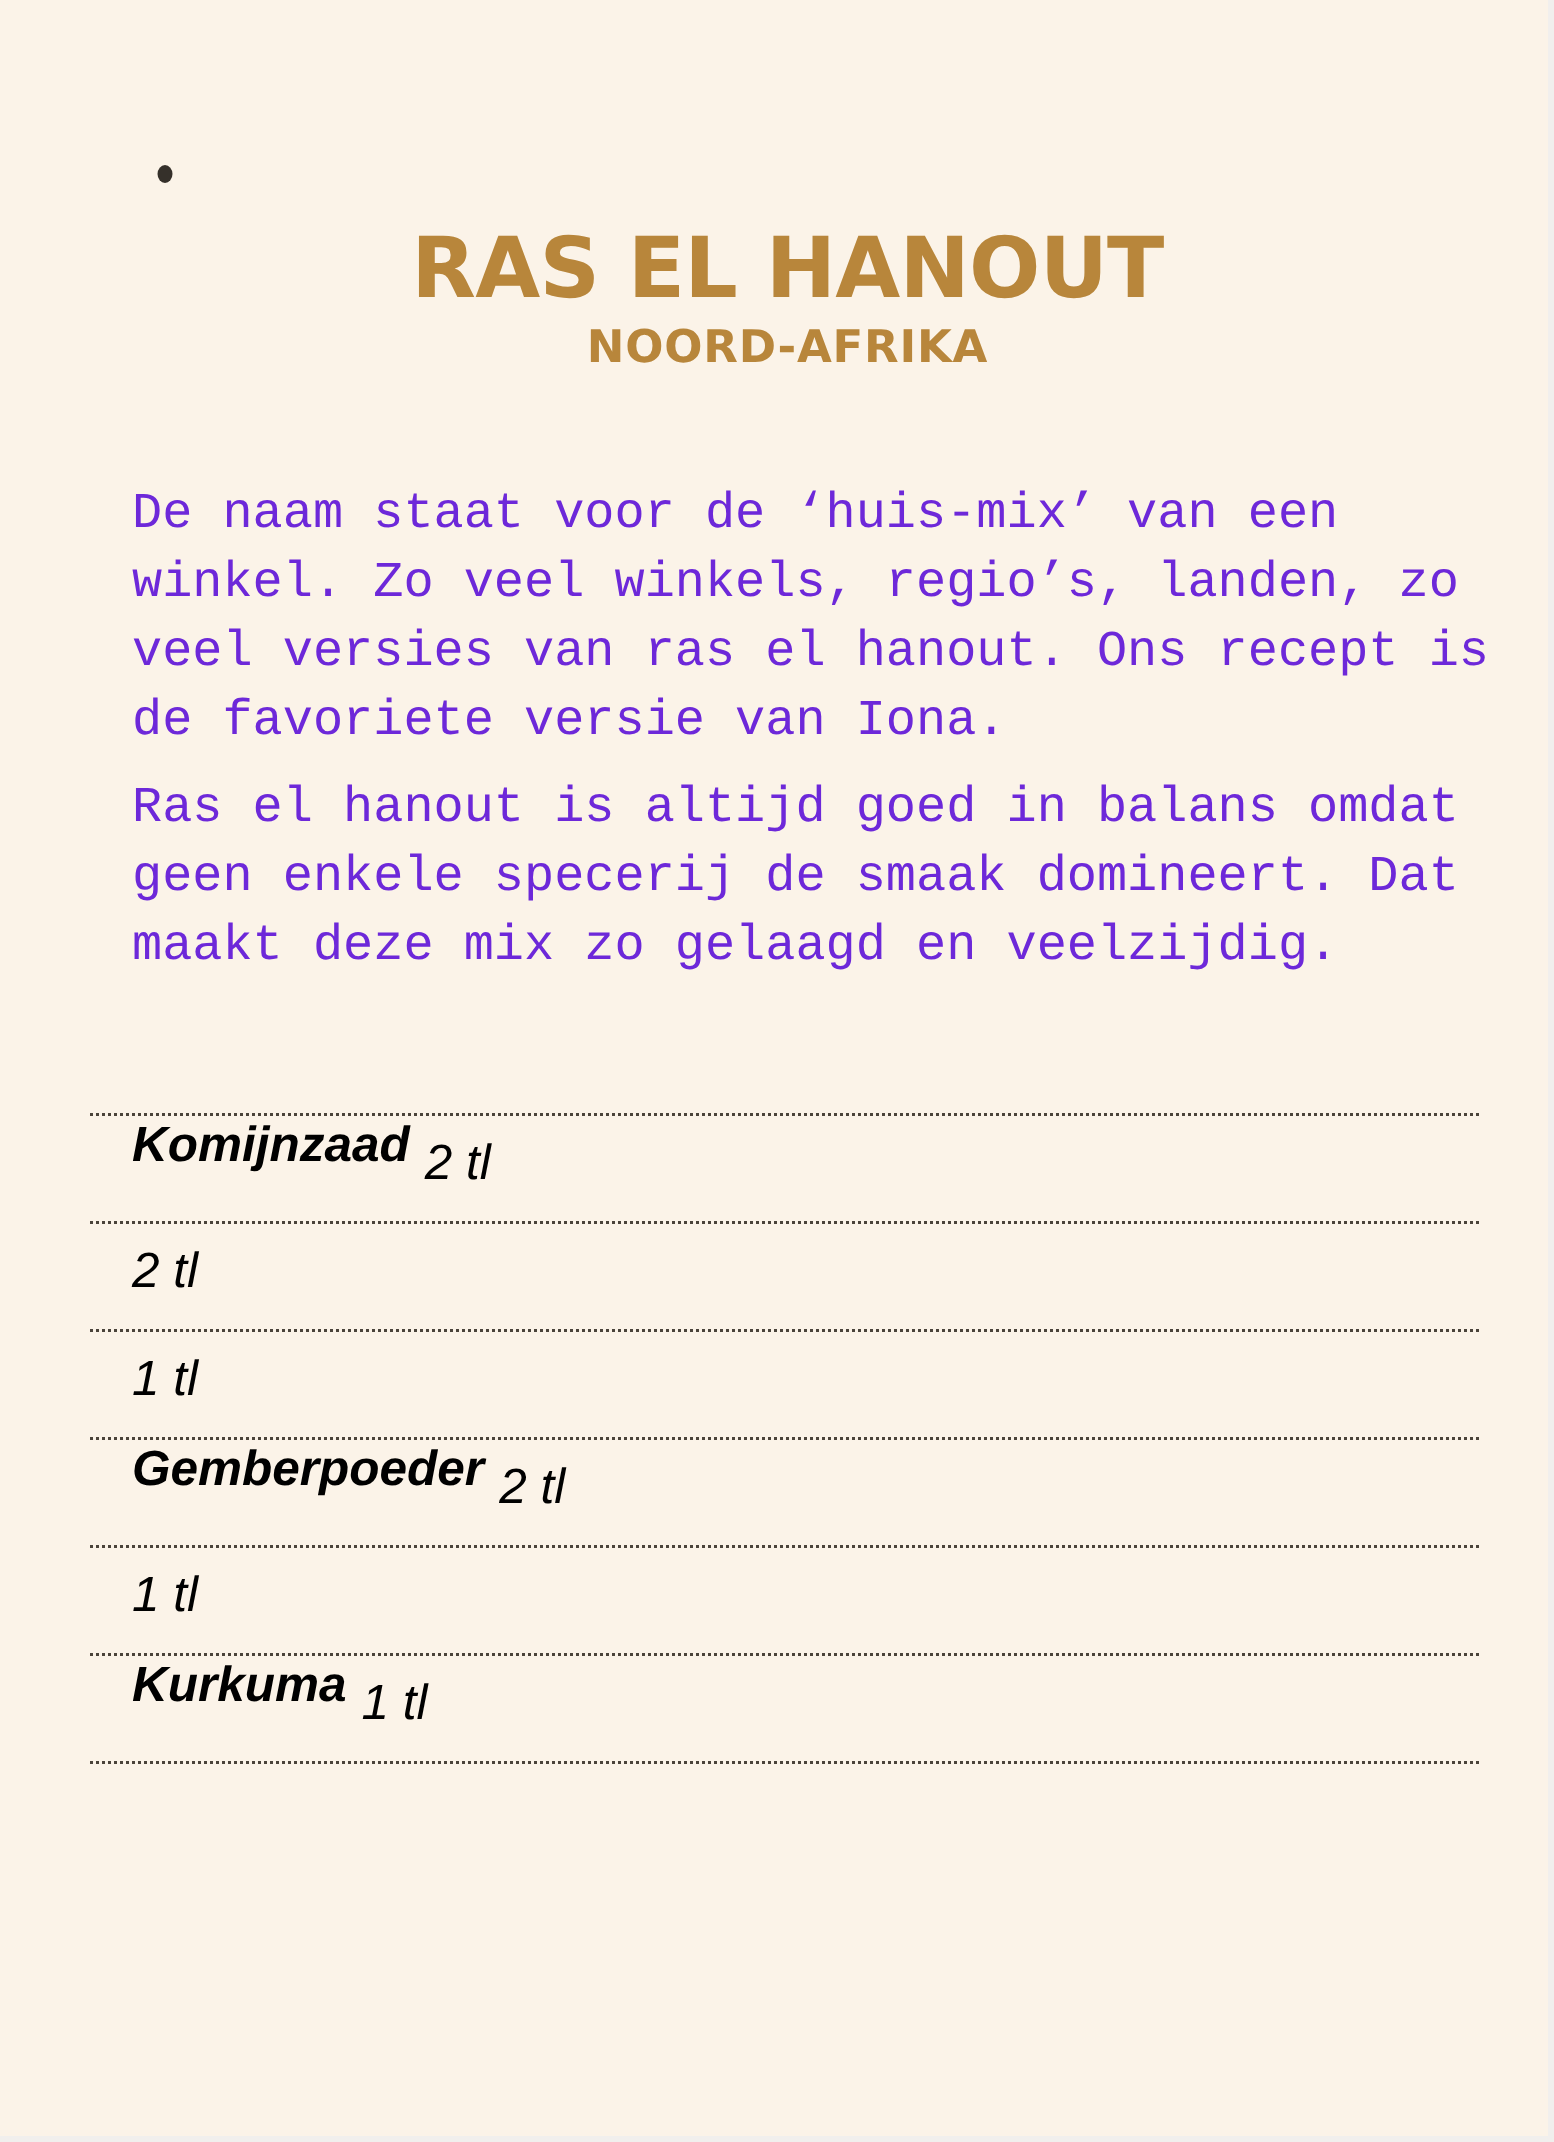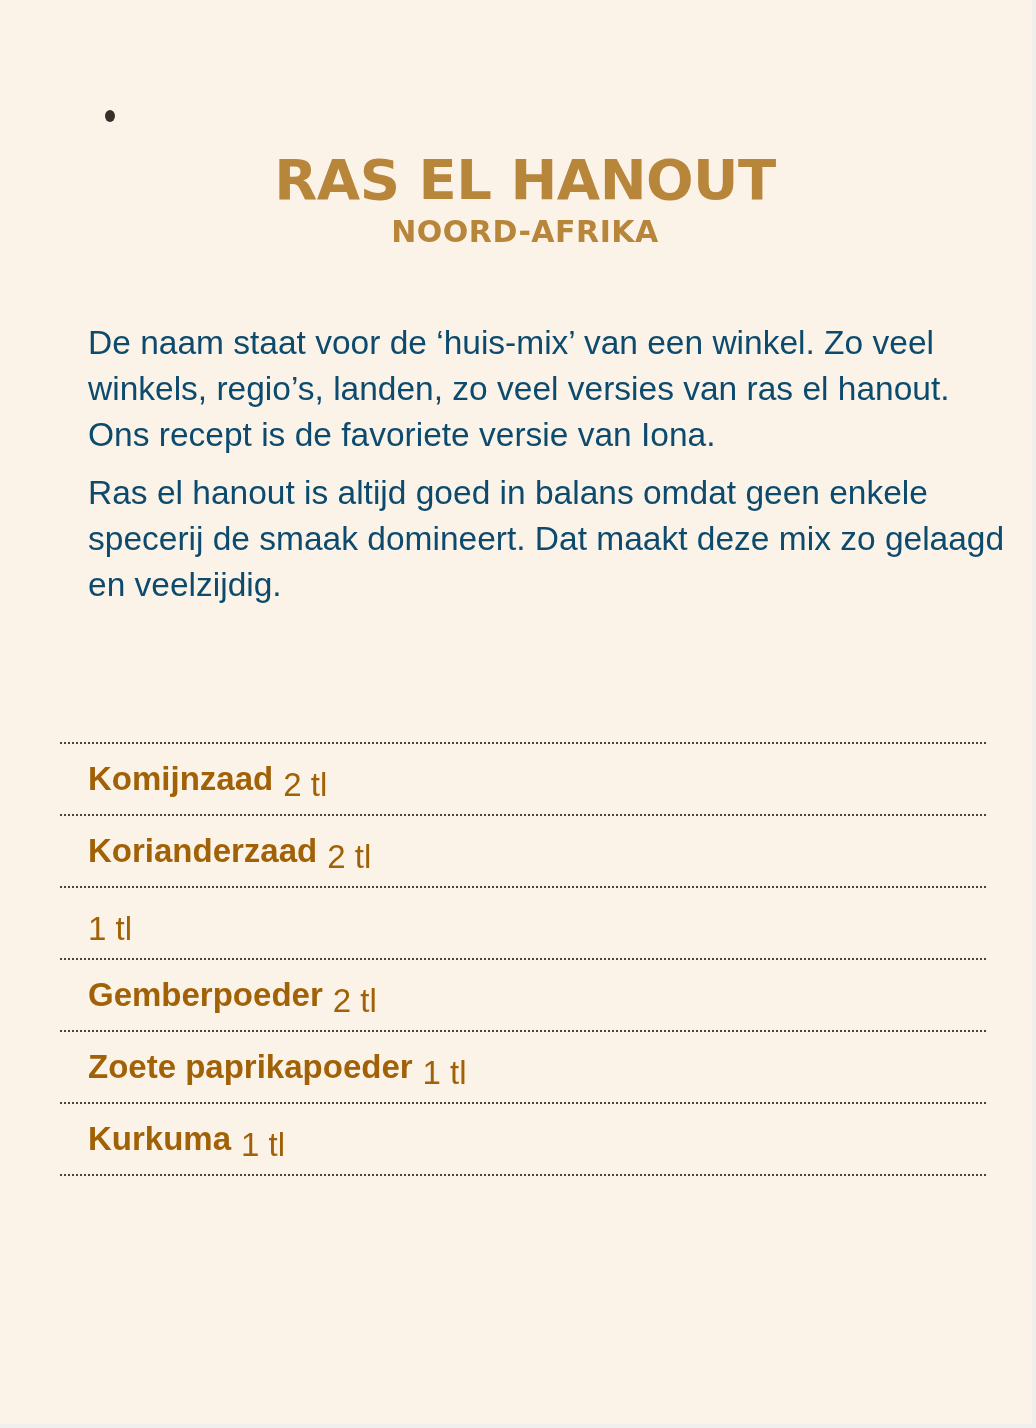--- a/index.html
+++ b/index.html
@@ -57,22 +57,22 @@
       font-size: 30px;
       line-height: 36px;
       letter-spacing: 0.5px;
       margin: 0;
     }
     .intro {
       position: absolute;
       left: 88px;
       top: 320px;
       width: 920px;
-      color: #0c4a6e;
-      font-family: Liberation Sans, sans-serif;
+      color: #6d28d9;
+      font-family: Liberation Mono, monospace;
       font-size: 33.5px;
       line-height: 46px;
     }
     .intro p {
       margin: 0 0 12px 0;
     }
     .ingredients {
       position: absolute;
       left: 60px;
       top: 742px;
@@ -80,23 +80,23 @@
       margin: 0;
       padding: 0;
       list-style: none;
       border-top: 2px dotted #4a433a;
     }
     .ingredient {
       height: 70px;
       border-bottom: 2px dotted #4a433a;
       padding-left: 28px;
       display: flex;
-      align-items: center;
-      color: #a16207;
+      color: #000000;
       font-size: 33px;
+      font-style: italic;
     }
     .ing-name {
       font-family: "Liberation Sans", sans-serif;
       font-weight: bold;
       margin-right: 10px;
     }
     .ing-qty {
       font-family: "Liberation Sans", sans-serif;
       font-weight: normal;
       margin-top: 12px;
@@ -115,32 +115,30 @@
     <p>De naam staat voor de ‘huis-mix’ van een winkel. Zo veel winkels, regio’s, landen, zo veel versies van ras el hanout. Ons recept is de favoriete versie van Iona.</p>
     <p>Ras el hanout is altijd goed in balans omdat geen enkele specerij de smaak domineert. Dat maakt deze mix zo gelaagd en veelzijdig.</p>
   </div>
 
   <ul class="ingredients">
     <li class="ingredient">
       <span class="ing-name">Komijnzaad</span>
       <span class="ing-qty">2 tl</span>
     </li>
     <li class="ingredient">
-      <span class="ing-name">Korianderzaad</span>
       <span class="ing-qty">2 tl</span>
     </li>
     <li class="ingredient">
       <span class="ing-qty">1 tl</span>
     </li>
     <li class="ingredient">
       <span class="ing-name">Gemberpoeder</span>
       <span class="ing-qty">2 tl</span>
     </li>
     <li class="ingredient">
-      <span class="ing-name">Zoete paprikapoeder</span>
       <span class="ing-qty">1 tl</span>
     </li>
     <li class="ingredient">
       <span class="ing-name">Kurkuma</span>
       <span class="ing-qty">1 tl</span>
     </li>
   </ul>
 </div>
 
 </body></html>

